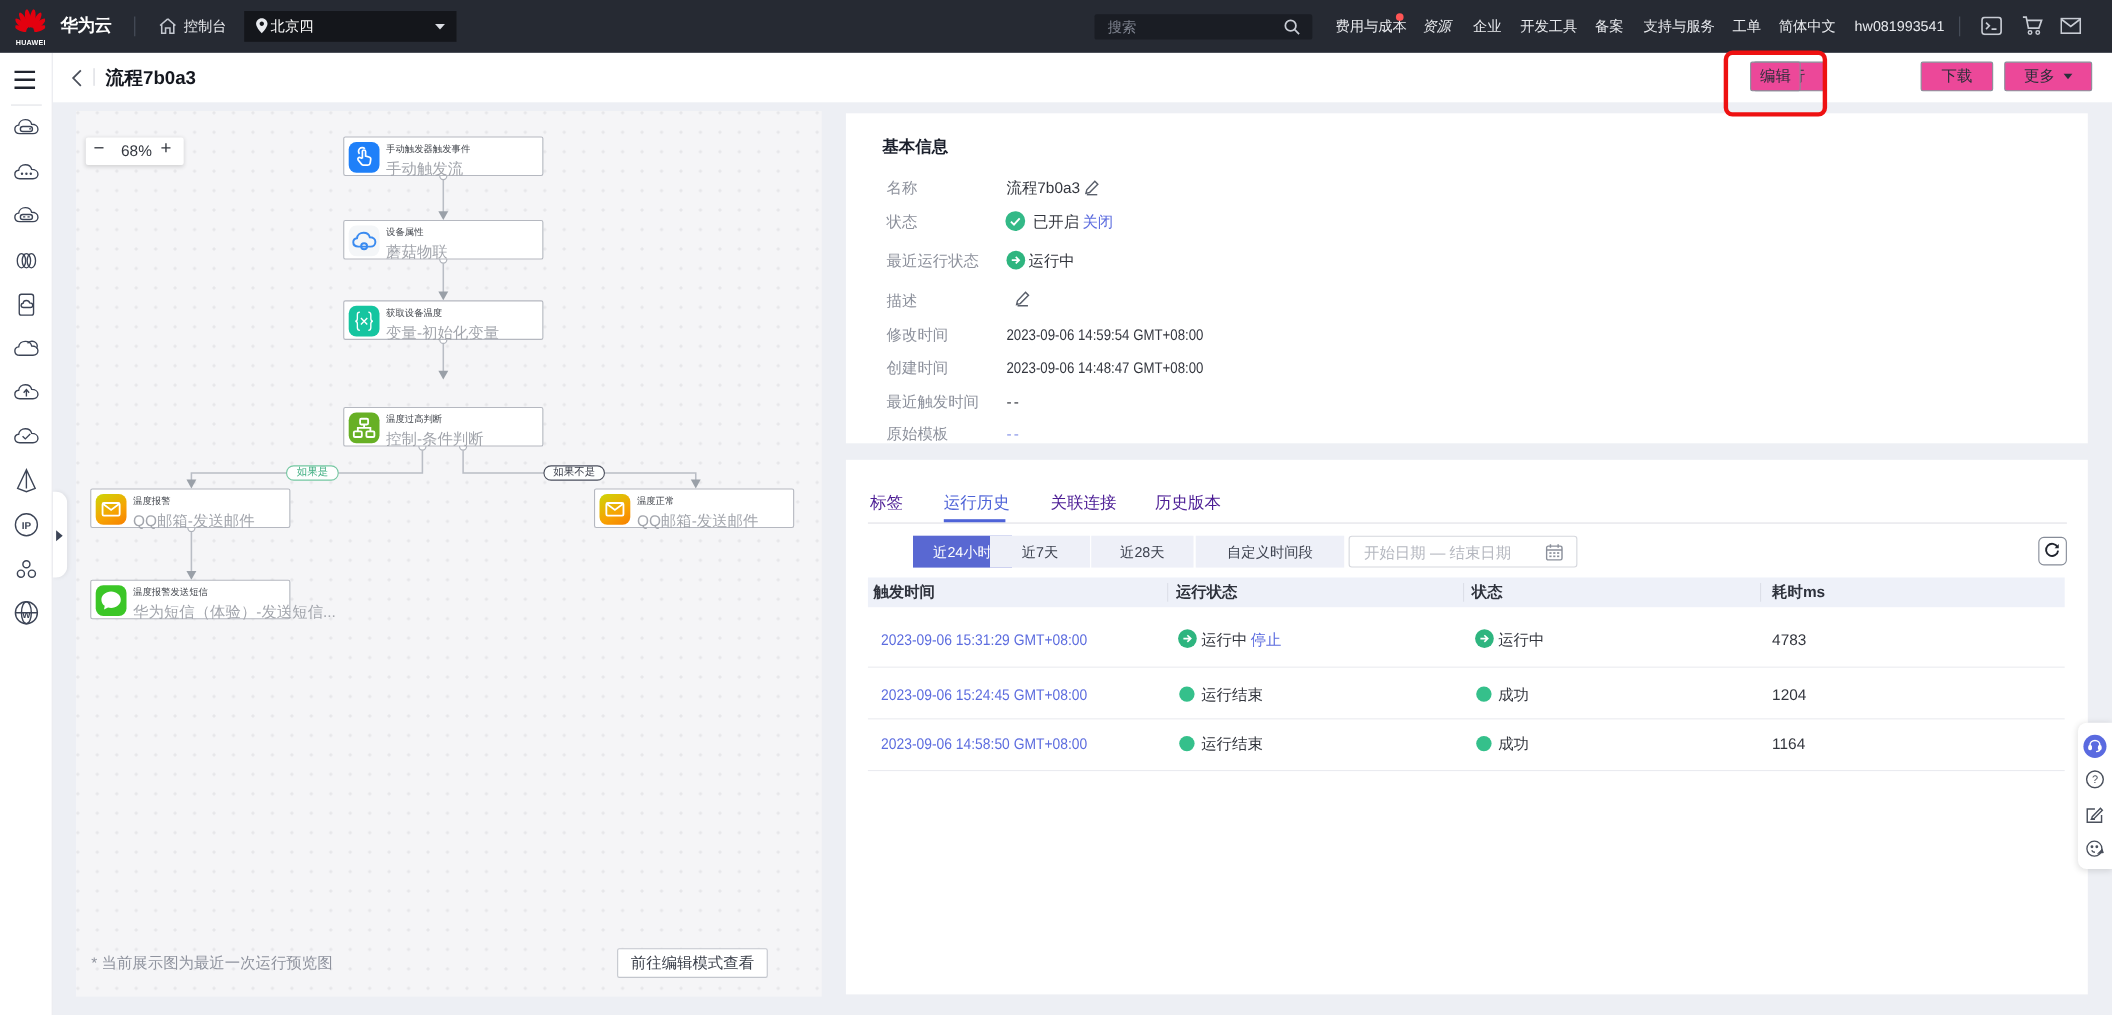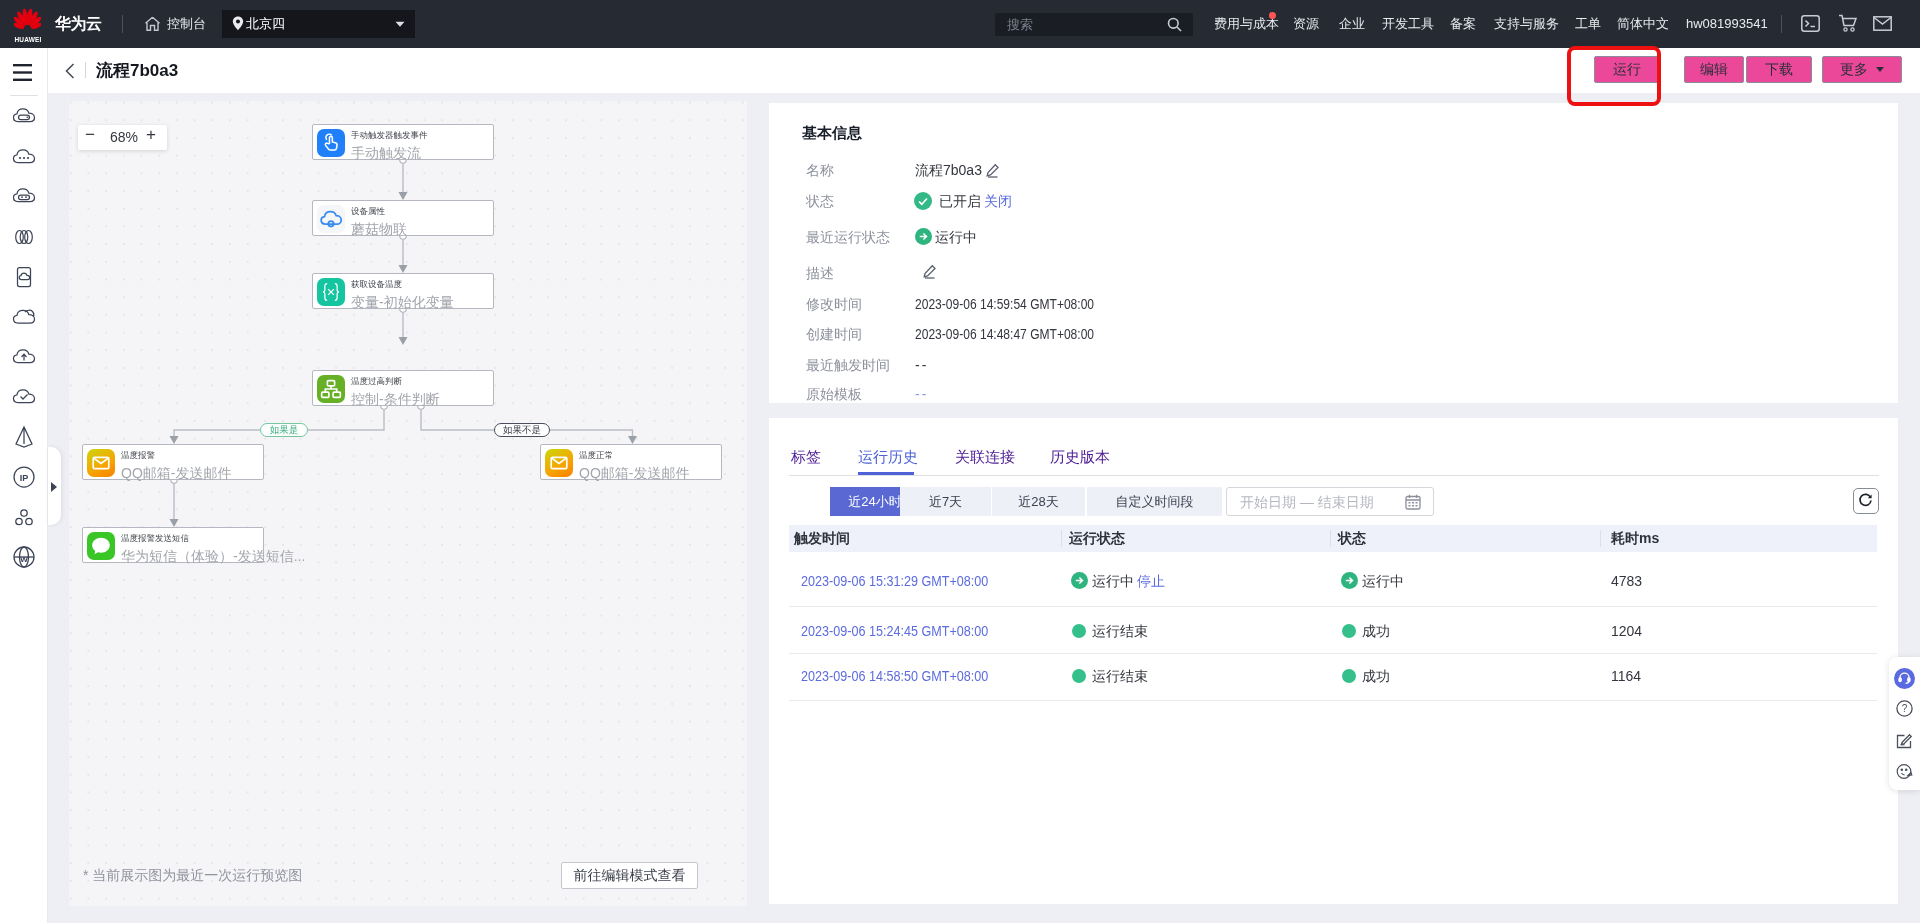--- a/index.html
+++ b/index.html
@@ -101,21 +101,21 @@
   </div>
   <div id="searchbox">
     <span style="position:absolute;left:12px;">搜索</span>
     <svg class="abs" style="left:172px;top:4px;" width="15" height="15" viewBox="0 0 15 15">
         <circle cx="6.3" cy="6.3" r="4.8" fill="none" stroke="#c8ccd4" stroke-width="1.6"></circle>
         <path d="M10 10 L14 14" stroke="#c8ccd4" stroke-width="1.6"></path>
       </svg>
   </div>
   <div class="navtxt" style="left:1214px;">费用与成本</div>
   <div class="abs" style="left:1269px;top:12px;width:7px;height:7px;border-radius:50%;background:#f55;"></div>
-  <div class="navtxt" style="left:1293px;">资源</div>
+  <div class="navtxt" style="left:1293px;font-style:italic;">资源</div>
   <div class="navtxt" style="left:1339px;">企业</div>
   <div class="navtxt" style="left:1382px;">开发工具</div>
   <div class="navtxt" style="left:1450px;">备案</div>
   <div class="navtxt" style="left:1494px;">支持与服务</div>
   <div class="navtxt" style="left:1575px;">工单</div>
   <div class="navtxt" style="left:1617px;">简体中文</div>
   <div class="navtxt" style="left:1686px;">hw081993541</div>
   <div class="navsep" style="left:1781px;"></div>
   <svg class="abs" style="left:1801px;top:15px;" width="19" height="17" viewBox="0 0 19 17">
       <rect x="0.8" y="0.8" width="17.4" height="15.4" rx="2.5" fill="none" stroke="#c8ccd4" stroke-width="1.5"></rect>
@@ -219,21 +219,21 @@
       <text x="13" y="17.5" font-size="8" font-weight="bold" fill="#3c4456" text-anchor="middle" font-family="Liberation Sans">W</text>
     </svg>
 </div>
 <div id="pagehead">
   <svg class="abs" style="left:17px;top:15px;" width="10" height="16" viewBox="0 0 10 16">
       <path d="M8.5 1 L1.5 8 L8.5 15" fill="none" stroke="#4a4f5a" stroke-width="1.6"></path>
     </svg>
   <div class="abs" style="left:37px;top:14px;width:1px;height:16px;background:#d4d6dc;"></div>
   <div class="abs" style="left:48px;top:11px;font-size:17px;font-weight:bold;color:#14171f;">流程7b0a3</div>
   <div class="hbtn" style="left:1546px;width:66px;">运行</div>
-  <div class="hbtn" style="left:1636px;width:60px;">编辑</div>
+  <div class="hbtn" style="left:1543px;width:46px;">编辑</div>
   <div class="hbtn" style="left:1698px;width:66px;">下载</div>
   <div class="hbtn" style="left:1774px;width:80px;">更多 <span style="display:inline-block;margin-left:4px;vertical-align:2px;border-top:5px solid #2a2f3a;border-left:4.5px solid transparent;border-right:4.5px solid transparent;"></span></div>
 </div>
 <div id="content">
   <div id="flowpanel">
     <svg class="abs" style="left:0;top:0;" width="678" height="804" viewBox="0 0 678 804">
       <g stroke="#b9bdc5" stroke-width="1.4" fill="none">
         <path d="M334 62.5 L334 94"></path>
         <path d="M334 138.5 L334 167"></path>
         <path d="M334 211.5 L334 239"></path>

